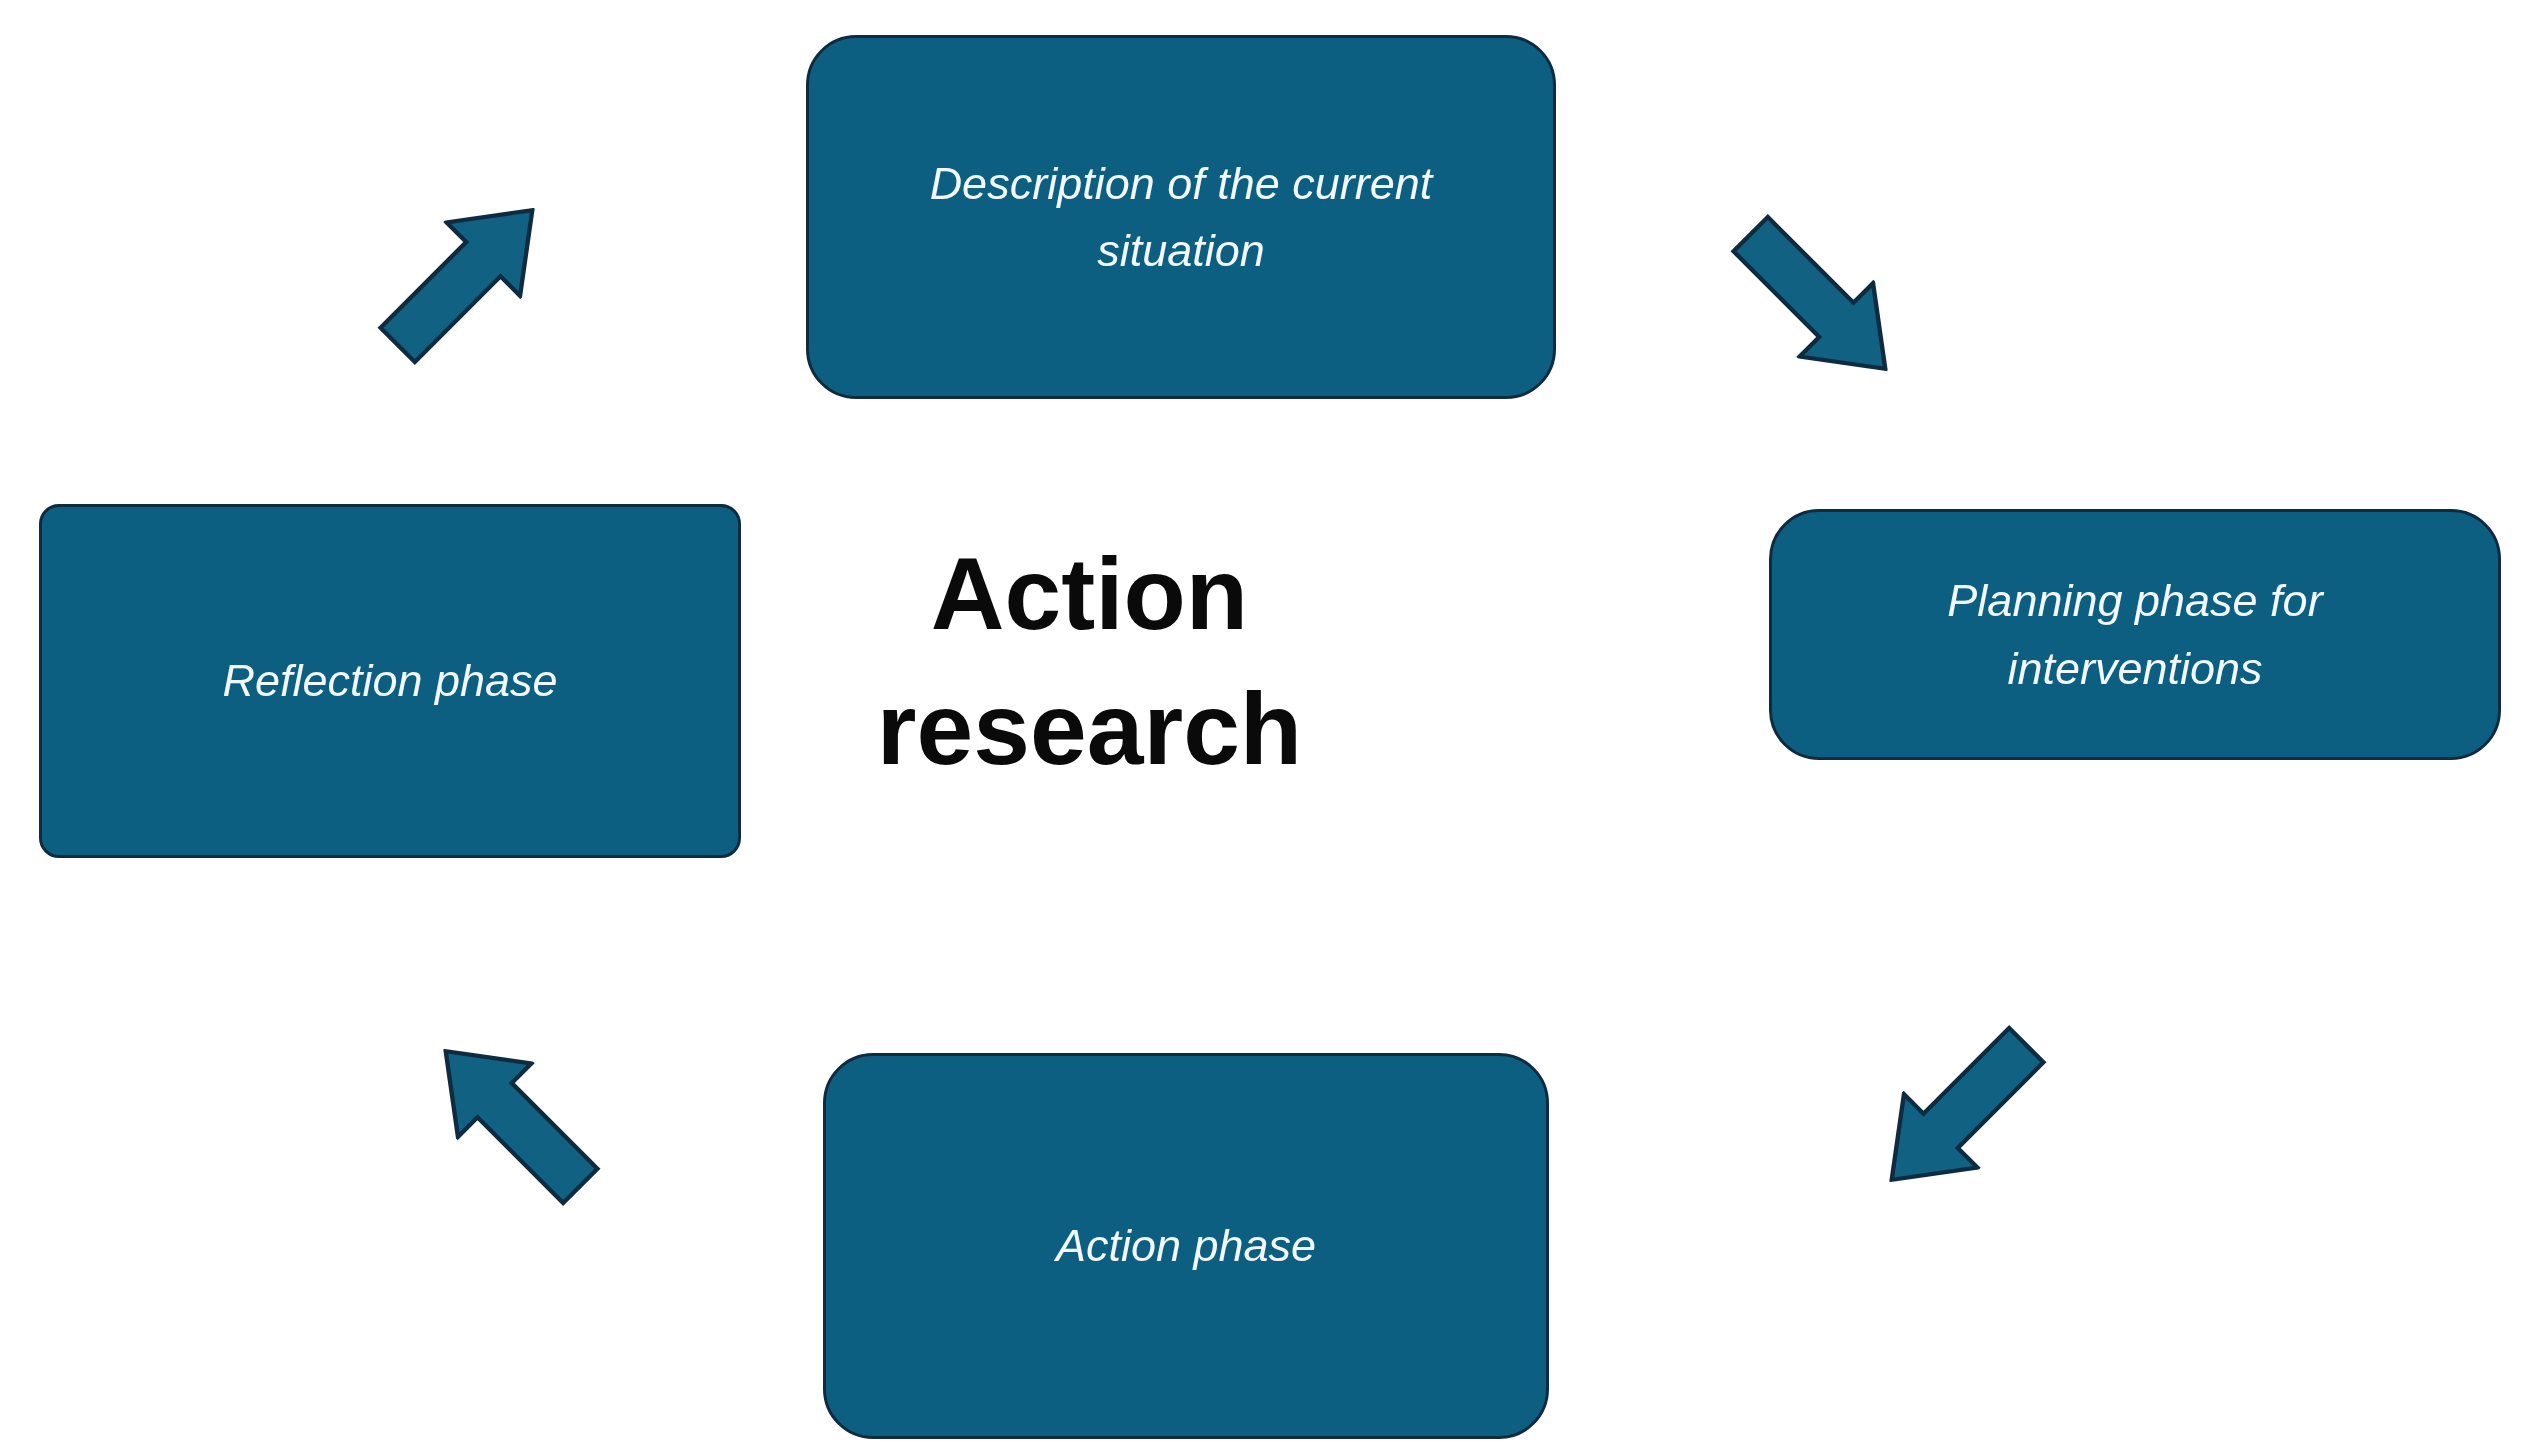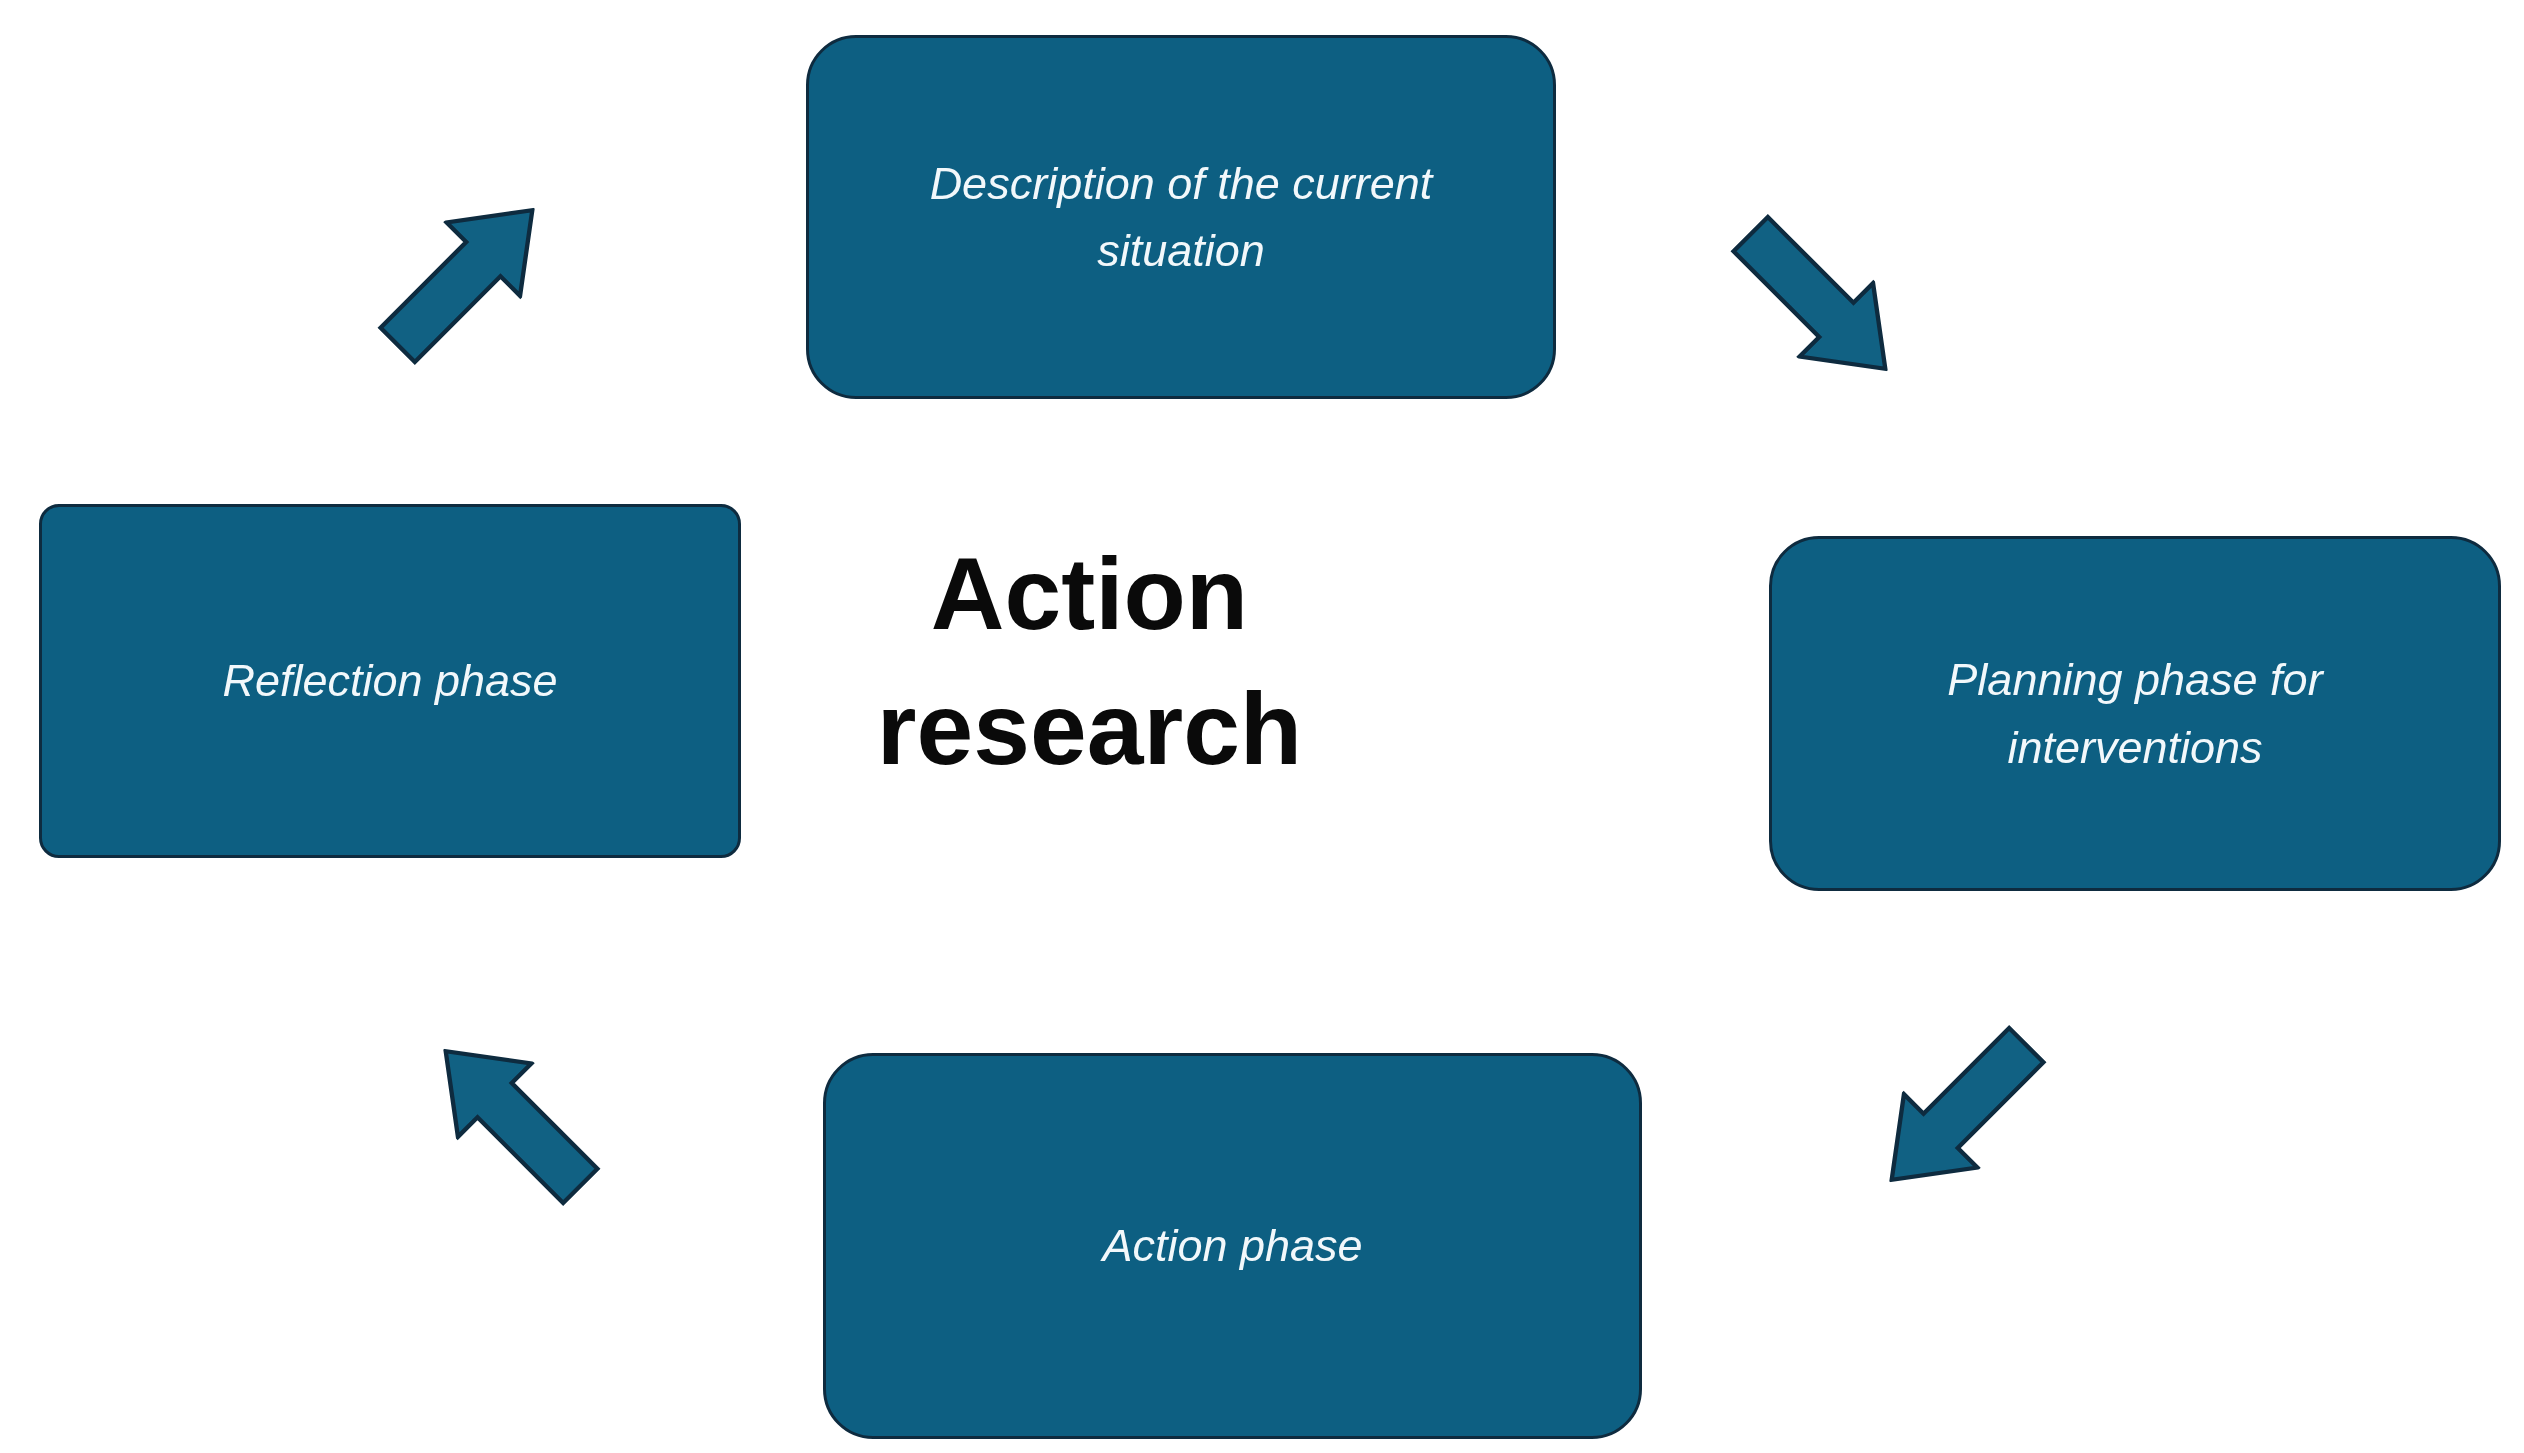--- a/index.html
+++ b/index.html
@@ -21,24 +21,24 @@
   .node-label{
     color:var(--node-text,#f2f8fb);
     font-size:45px;
     line-height:1.5;
     text-align:center;
     display:block;
     font-style:italic;
   }
   .node-top{left:806px;top:35px;width:750px;height:364px;}
   .node-top .node-label{max-width:607px;}
-  .node-right{left:1769px;top:536px;width:732px;height:355px;}
+  .node-right{left:1769px;top:509px;width:732px;height:251px;}
   .node-right .node-label{max-width:520px;}
   .node-left{left:39px;top:504px;width:702px;height:354px;border-radius:20px;}
-  .node-bottom{left:823px;top:1053px;width:819px;height:386px;}
+  .node-bottom{left:823px;top:1053px;width:726px;height:386px;}
   .title{
     position:absolute;
     left:743px;top:527px;width:693px;
     text-align:center;
     font-size:102px;
     font-weight:bold;
     line-height:1.32;
     color:var(--title-color,#0a0a0a);
     letter-spacing:0px;
   }

